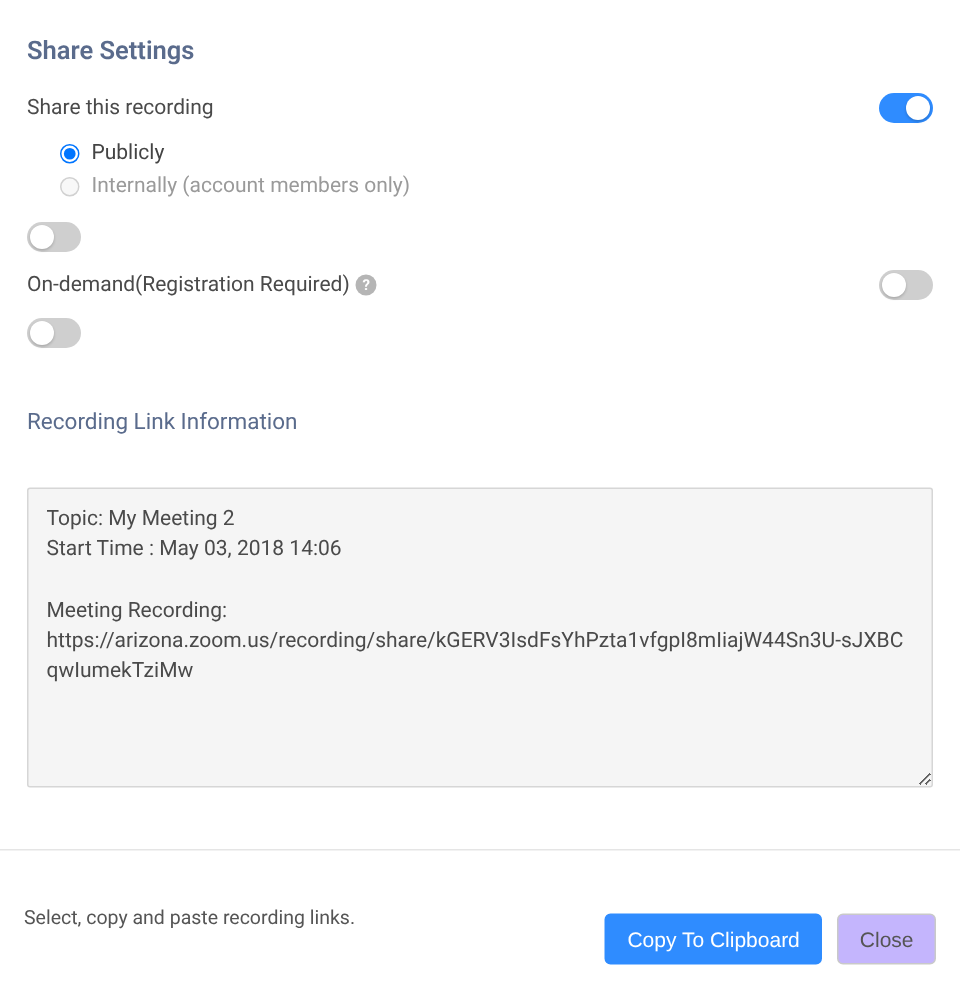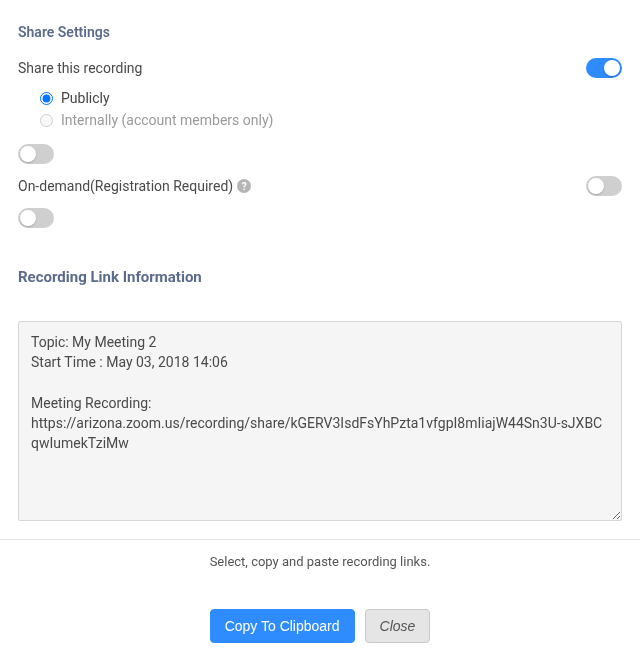--- a/index.html
+++ b/index.html
@@ -39,21 +39,21 @@
     padding: 0 4px;
   }
   .body {
     flex: 1;
     padding: 18px 18px 8px 18px;
     overflow: auto;
   }
   .section-title {
     color: #5a6b8c;
     font-weight: 600;
-    font-size: 14px;
+    font-size: 17px;
     margin: 6px 0 18px 0;
   }
   .row {
     display: flex;
     align-items: center;
     justify-content: space-between;
     margin: 2px 0 12px 0;
     font-size: 14px;
     color: #4a4a4a;
   }
@@ -109,21 +109,21 @@
     transition: left .1s;
   }
   .toggle.on {
     background: #2f8cff;
   }
   .toggle.on .knob {
     left: 18px;
   }
   .link-info-title {
     color: #5a6b8c;
-    font-weight: 700;
+    font-weight: 400;
     font-size: 15px;
     margin: 40px 0 10px 0;
   }
   .info-box {
     width: 100%;
     height: 200px;
     border: 1px solid #d6d6d6;
     border-radius: 2px;
     background: #f5f5f5;
     padding: 10px 12px;
@@ -137,21 +137,20 @@
     word-break: break-all;
     margin-top: 25px;
   }
   .footer {
     border-top: 1px solid #e5e5e5;
     padding: 14px 16px;
     display: flex;
     align-items: center;
     justify-content: space-between;
     gap: 12px;
-    flex-direction: column;
   }
   .footer-hint {
     font-size: 13px;
     color: #555;
   }
   .footer-buttons {
     display: flex;
     gap: 10px;
     margin-top: 28px;
   }
@@ -161,24 +160,23 @@
     border-radius: 4px;
     cursor: pointer;
     border: 1px solid transparent;
   }
   .btn-primary {
     background: #2f8cff;
     color: #fff;
     border-color: #2f8cff;
   }
   .btn-default {
-    background: #e5e5e5;
+    background: #c4b5fd;
     color: #555;
     border-color: #c9c9c9;
-    font-style: italic;
   }
   .label-with-help {
     display: flex;
     align-items: center;
   }
 </style>
 </head>
 <body>
 
 <div class="dialog">

